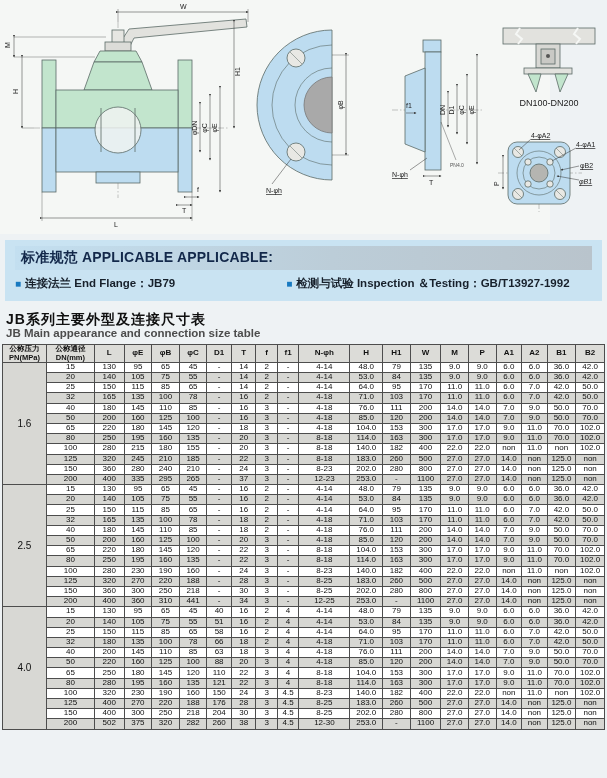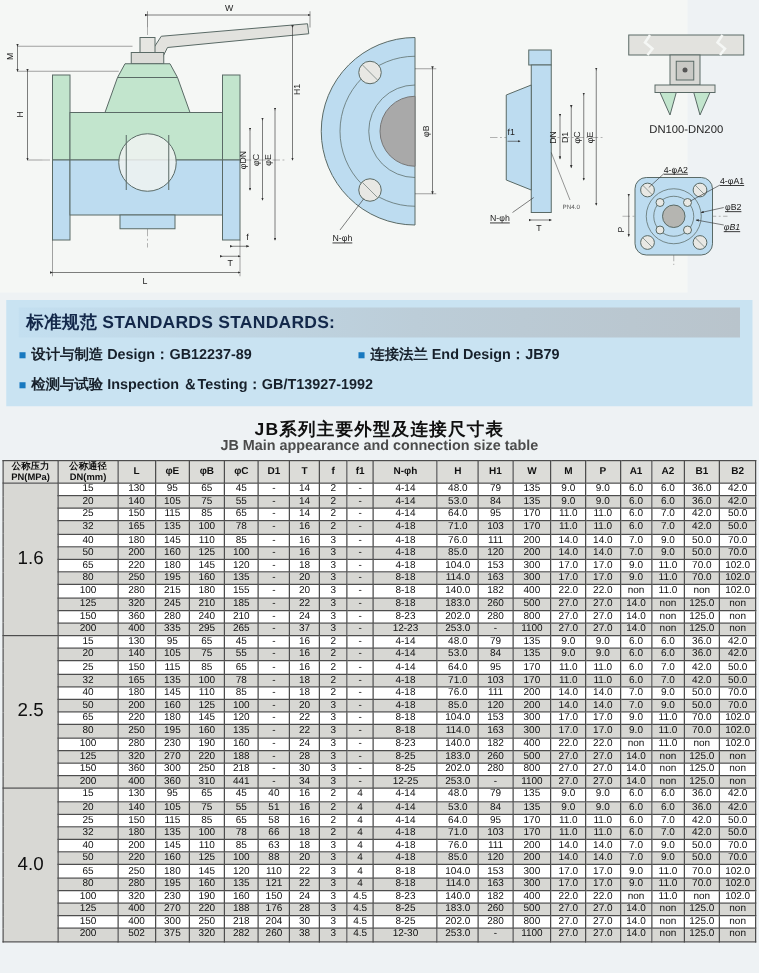--- a/index.html
+++ b/index.html
@@ -24,40 +24,40 @@
     padding:3px 6px;letter-spacing:.2px;
     background:linear-gradient(90deg,#c3dff0 0%,#bccdd8 55%,#b9c4cc 100%);
   }
   .standards .grid{
     display:grid;grid-template-columns:47% 53%;
     margin-top:6px;row-gap:9px;
   }
   .standards .item{font-size:11.5px;color:#17202b;font-weight:bold;white-space:nowrap;}
   .standards .bullet{color:#1879c0;font-size:10px;margin-right:4px;}
   
-  .tbl-titles{margin:10px 6px 4px 6px;line-height:1.15;text-align:center;}
+  .tbl-titles{margin:10px 6px 4px 6px;line-height:1.15;}
   .tbl-title-zh{font-size:14px;font-weight:bold;color:#101010;letter-spacing:1px;}
   .tbl-title-en{font-size:11.5px;font-weight:bold;color:#4c4c4c;}
   
   table.dims{
     border-collapse:collapse;table-layout:fixed;
     margin:0 2px;width:603px;
     font-size:8px;color:#101010;
     background:#fff;
   }
   table.dims th,table.dims td{
     border:1px solid #4d4d4d;
     text-align:center;vertical-align:middle;
     padding:0;height:9.2px;line-height:1.12;
     overflow:hidden;white-space:nowrap;
   }
   table.dims th{background:#dcdcd8;font-weight:bold;font-size:8px;}
   table.dims th.h2l{font-size:7.5px;line-height:1.1;}
   table.dims tr.alt td{background:#d7d7d3;}
-  table.dims td.pn{background:#d8d8d4;font-size:15px;}
+  table.dims td.pn{background:#d8d8d4;font-size:10px;}
   
   .dim-t{font-size:7px;fill:#222;font-family:"Liberation Sans",sans-serif;}
   .cap-t{font-size:9px;fill:#222;font-family:"Liberation Sans",sans-serif;}
   .tiny-t{font-size:5px;fill:#555;font-family:"Liberation Sans",sans-serif;}
 </style>
 </head>
 <body>
 
 <div class="drawings">
 <svg width="607" height="234" viewBox="0 0 607 234">
@@ -222,24 +222,23 @@
     <text class="dim-t" stroke="none" fill="#222" x="580" y="168" text-decoration="underline">φB2</text>
     <line x1="579" y1="180" x2="557" y2="176" stroke="#333" stroke-width="0.5" marker-end="url(#arr)"></line>
     <text class="dim-t" stroke="none" fill="#222" x="579" y="184" font-style="italic" text-decoration="underline">φB1</text>
     <line x1="503" y1="157" x2="503" y2="189" stroke="#333" stroke-width="0.5" marker-start="url(#arr)" marker-end="url(#arr)"></line>
     <text class="dim-t" stroke="none" fill="#222" transform="rotate(-90 499 186)" x="499" y="186">P</text>
   </g>
 </svg>
 </div>
 
 <div class="standards">
-  <div class="title">标准规范 STANDARDS STANDARDS:</div>
+  <div class="title">标准规范 APPLICABLE APPLICABLE:</div>
   <div class="grid">
-    <div class="item"><span class="bullet">■</span><span>设计与制造 Design：GB12237-89</span></div>
-    <div class="item"><span class="bullet">■</span><span>连接法兰 End Design：JB79</span></div>
+    <div class="item"><span class="bullet">■</span><span>连接法兰 End Flange：JB79</span></div>
     <div class="item"><span class="bullet">■</span><span>检测与试验 Inspection ＆Testing：GB/T13927-1992</span></div>
   </div>
 </div>
 
 <div class="tbl-titles">
   <div class="tbl-title-zh">JB系列主要外型及连接尺寸表</div>
   <div class="tbl-title-en">JB Main appearance and connection size table</div>
 </div>
 
 <table class="dims" id="dims-table">

